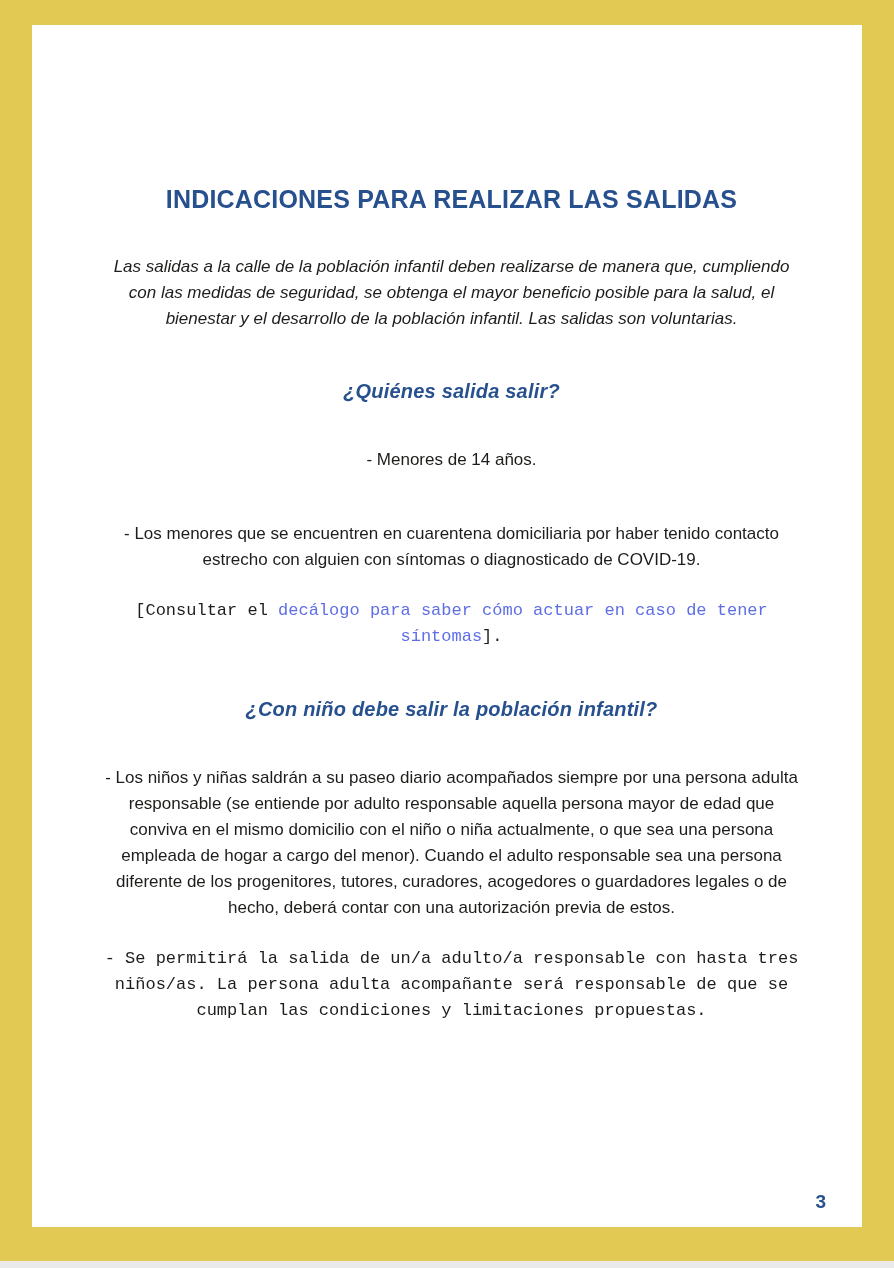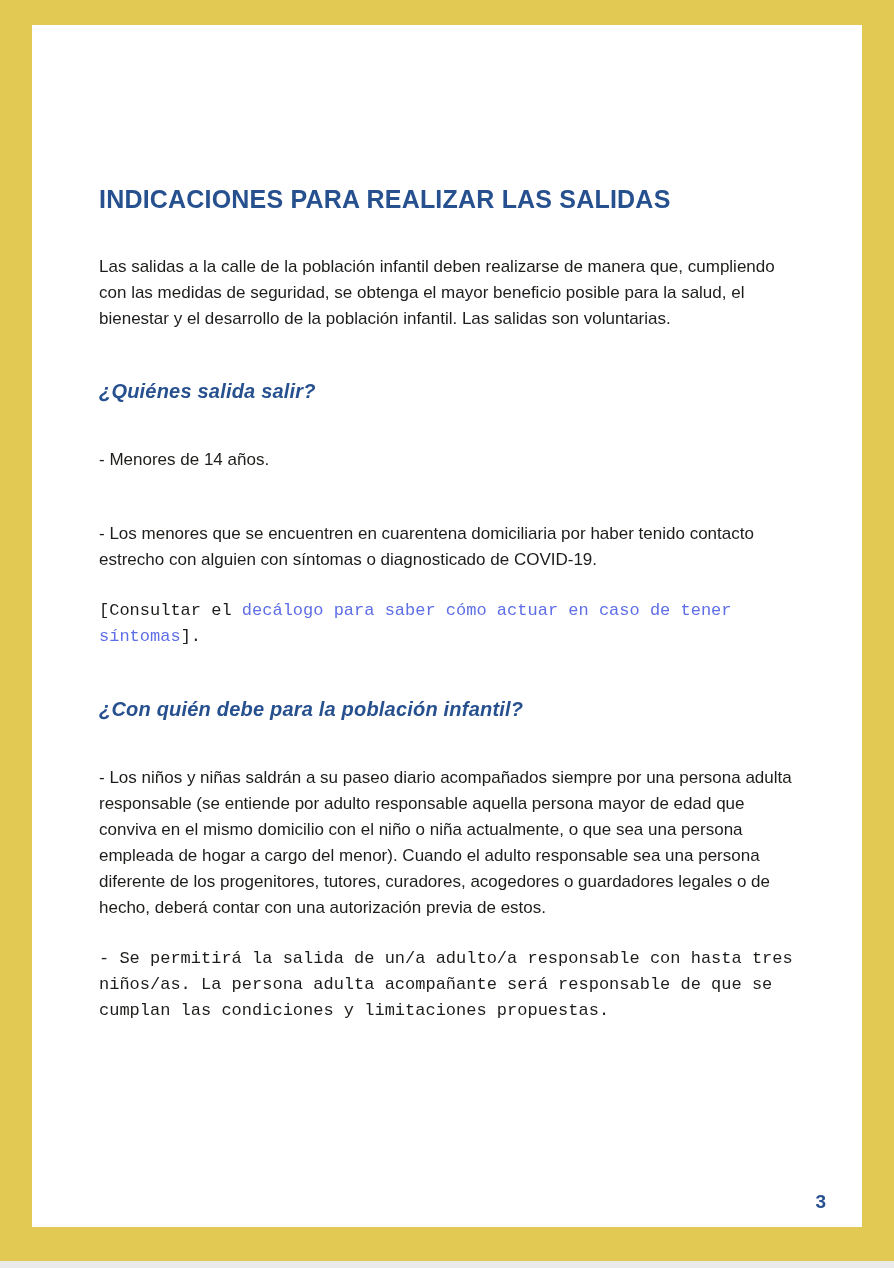--- a/index.html
+++ b/index.html
@@ -30,39 +30,40 @@
     position: absolute;
     left: 32px;
     top: 25px;
     width: 830px;
     height: 1202px;
     background: #FFFFFF;
   }
 
   .content {
     padding: 160px 58px 0 67px;
+    text-align: center;
   }
 
   .doc-title {
     font-size: 25px;
     font-weight: bold;
     letter-spacing: 0.2px;
     color: #27508F;
     margin: 0 0 40px 0;
   }
 
   .body-text {
     font-size: 17px;
     line-height: 26px;
     color: #1D1D1B;
     max-width: 706px;
     margin-top: 44px;
   }
 
-  .intro { margin: 0; }
+  .intro { margin: 0; font-style: italic; }
 
   .section { margin-top: 48px; }
 
   .section-heading {
     font-size: 20px;
     font-weight: bold;
     font-style: italic;
     color: #27508F;
     margin: 0 0 21px 0;
     letter-spacing: 0.2px;
@@ -104,21 +105,21 @@
 
       <div class="section">
 
 
         <p class="body-text"><span>- Los menores que se encuentren en cuarentena domiciliaria por haber tenido contacto estrecho con alguien con síntomas o diagnosticado de COVID-19.</span></p>
 
         <p class="body-text"><span>[Consultar el </span><a class="doc-link">decálogo para saber cómo actuar en caso de tener síntomas</a><span>].</span></p>
       </div>
 
       <div class="section">
-        <h2 class="section-heading">¿Con quién debe para la población infantil?</h2>
+        <h2 class="section-heading">¿Con niño debe salir la población infantil?</h2>
 
         <p class="body-text"><span>- Los niños y niñas saldrán a su paseo diario acompañados siempre por una persona adulta responsable (se entiende por adulto responsable aquella persona mayor de edad que conviva en el mismo domicilio con el niño o niña actualmente, o que sea una persona empleada de hogar a cargo del menor). Cuando el adulto responsable sea una persona diferente de los progenitores, tutores, curadores, acogedores o guardadores legales o de hecho, deberá contar con una autorización previa de estos.</span></p>
 
         <p class="body-text"><span>- Se permitirá la salida de un/a adulto/a responsable con hasta tres niños/as. La persona adulta acompañante será responsable de que se cumplan las condiciones y limitaciones propuestas.</span></p>
       </div>
 
     </div>
 
     <div class="page-number">3</div>
   </div>

